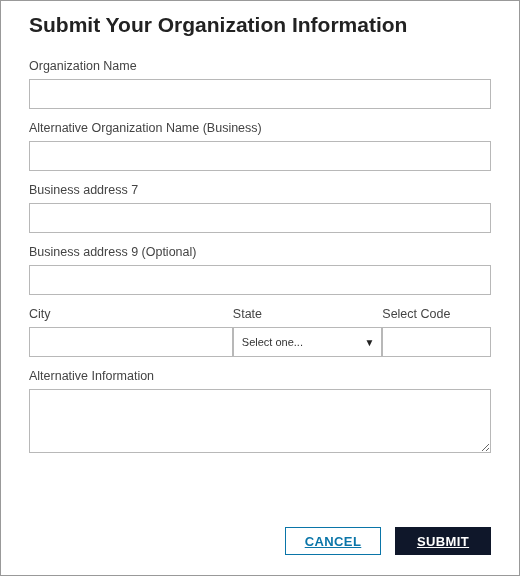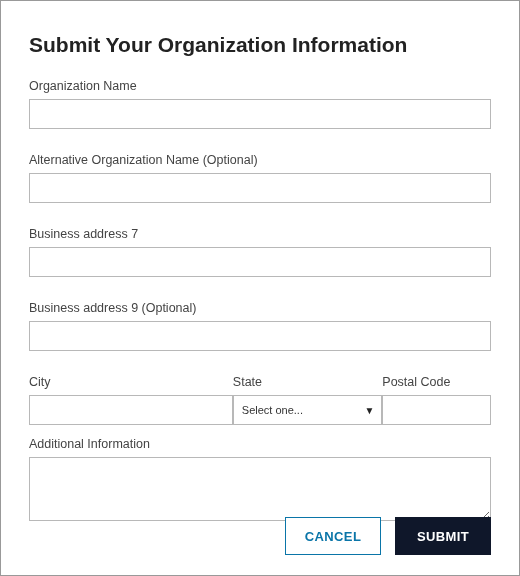--- a/index.html
+++ b/index.html
@@ -6,31 +6,31 @@
   body {
     margin: 0;
     font-family: Arial, Helvetica, sans-serif;
     background: #fff;
     color: #333;
   }
   .panel {
     width: 520px;
     height: 576px;
     border: 1px solid #999;
-    padding: 26px 28px 20px 28px;
+    padding: 6px 28px 20px 28px;
     position: relative;
   }
   h1.title {
     font-size: 21px;
     font-weight: 600;
     margin: 6px 0 22px 0;
     color: #222;
   }
   .field {
-    margin-bottom: 24px;
+    margin-bottom: 12px;
   }
   .label {
     font-size: 12.5px;
     color: #444;
     margin-bottom: 6px;
   }
   input[type="text"], textarea {
     width: 100%;
     border: 1px solid #b8b8b8;
     background: #fff;
@@ -78,28 +78,29 @@
     color: #222;
   }
   .footer {
     position: absolute;
     right: 28px;
     bottom: 20px;
     display: flex;
     gap: 14px;
   }
   .btn {
-    height: 38px;
+    height: 28px;
     min-width: 96px;
     font-size: 13px;
     font-weight: 600;
     letter-spacing: 0.4px;
     cursor: pointer;
     border: none;
     text-align: center;
+    text-decoration: underline;
   }
   .btn-cancel {
     background: #fff;
     color: #0a75a8;
     border: 1px solid #0a75a8;
   }
   .btn-submit {
     background: #0f172a;
     color: #fff;
   }
@@ -110,21 +111,21 @@
 <div class="panel">
 
   <h1 class="title">Submit Your Organization Information</h1>
 
   <div class="field">
     <div class="label">Organization Name</div>
     <input type="text" value="" style="">
   </div>
 
   <div class="field">
-    <div class="label">Alternative Organization Name  (Optional)</div>
+    <div class="label">Alternative Organization Name  (Business)</div>
     <input type="text" value="" style="">
   </div>
 
   <div class="field">
     <div class="label">Business address 7</div>
     <input type="text" value="" style="">
   </div>
 
   <div class="field">
     <div class="label">Business address 9  (Optional)</div>
@@ -137,27 +138,27 @@
       <input type="text" value="" style="">
     </div>
     <div class="col-state">
       <div class="label">State</div>
       <div class="select-wrap">
         <div class="select-box">Select one...</div>
         <span class="select-caret">▼</span>
       </div>
     </div>
     <div class="col-postal">
-      <div class="label">Postal Code</div>
+      <div class="label">Select Code</div>
       <input type="text" value="" style="">
     </div>
   </div>
 
   <div class="field">
-    <div class="label">Additional Information</div>
+    <div class="label">Alternative Information</div>
     <textarea style=""></textarea>
   </div>
 
   <div class="footer">
     <button class="btn btn-cancel">CANCEL</button>
     <button class="btn btn-submit">SUBMIT</button>
   </div>
 
 </div>
 

